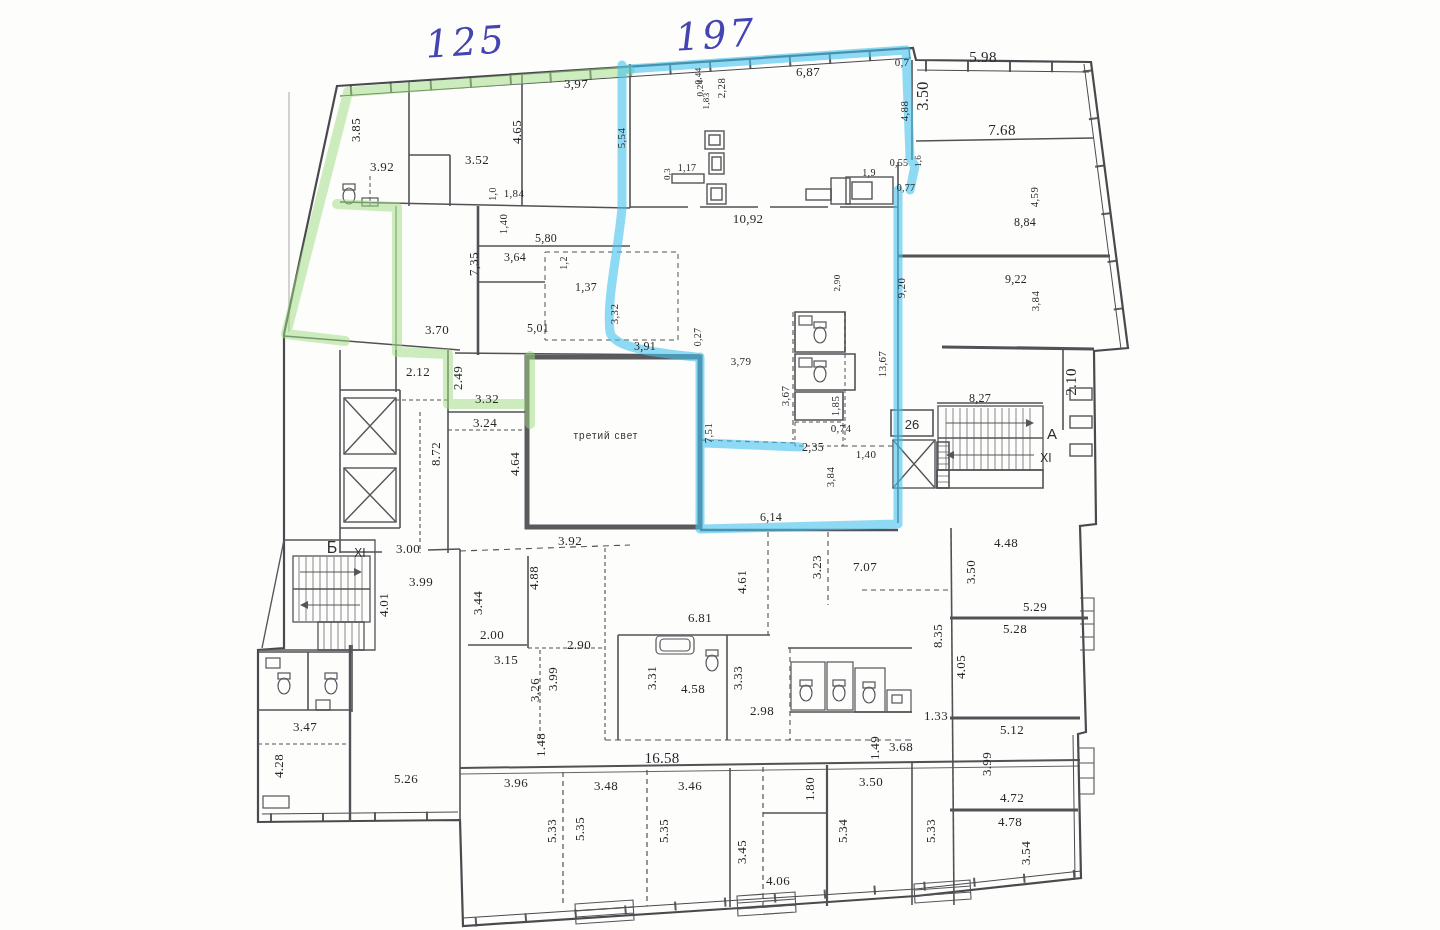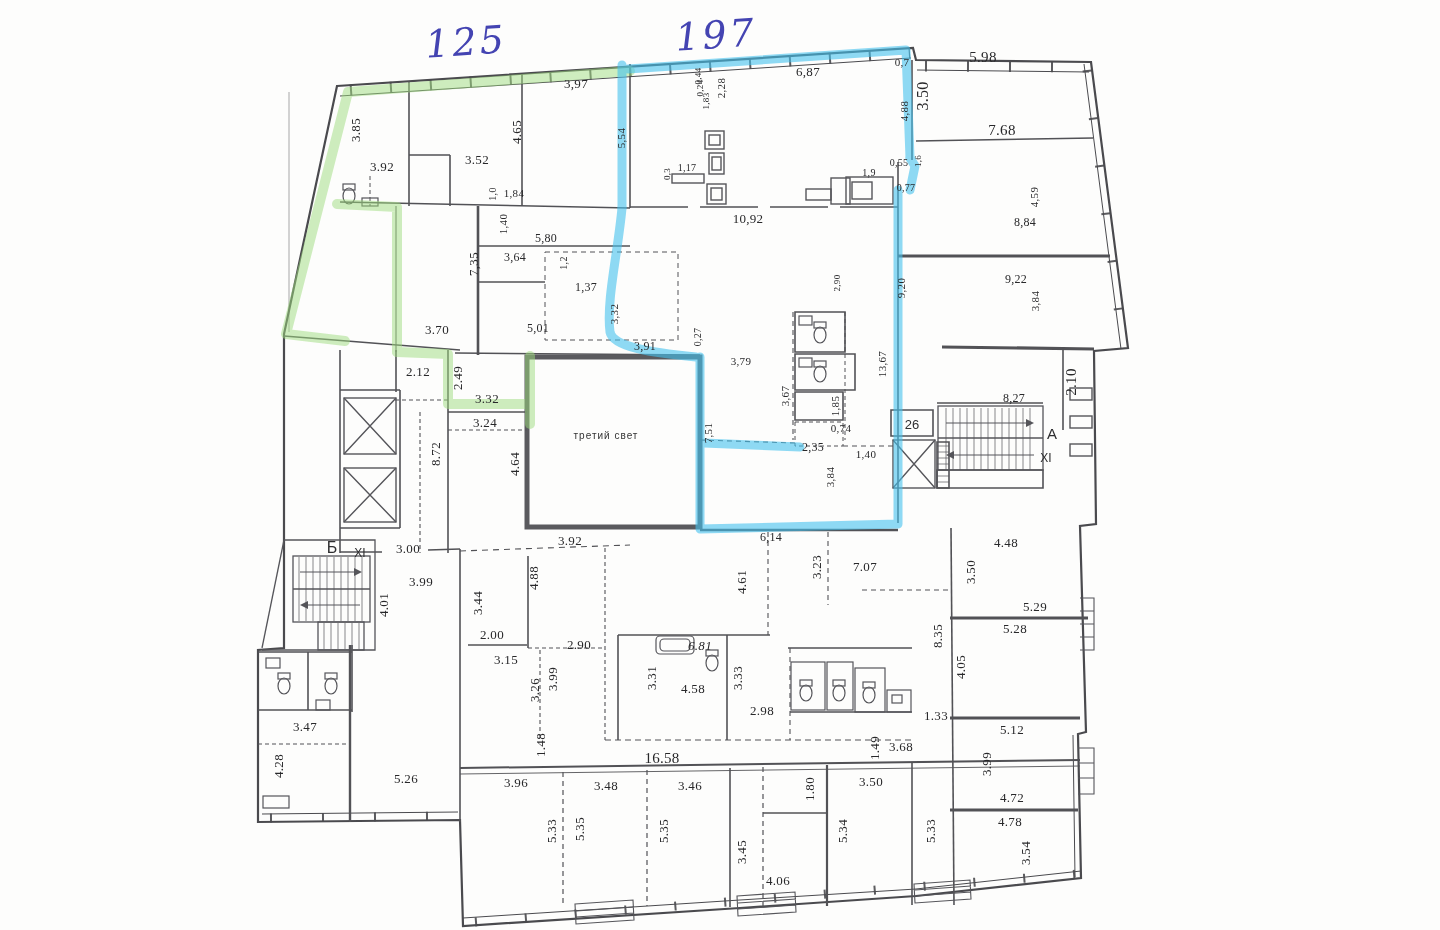--- a/index.html
+++ b/index.html
@@ -301,43 +301,43 @@
       <span class="dim v" style="left: 697px; top: 337px; font-size: 10px;">0,27</span>
       <span class="dim" style="left: 741px; top: 361px; font-size: 11px;">3,79</span>
       <span class="dim v" style="left: 882px; top: 364px; font-size: 11px;">13,67</span>
       <span class="dim" style="left: 418px; top: 372px;">2.12</span>
       <span class="dim v" style="left: 458px; top: 378px;">2.49</span>
       <span class="dim" style="left: 487px; top: 399px;">3.32</span>
       <span class="dim" style="left: 485px; top: 423px;">3.24</span>
       <span class="dim v" style="left: 785px; top: 396px; font-size: 11px;">3,67</span>
       <span class="dim v" style="left: 835px; top: 406px; font-size: 11px;">1,85</span>
       <span class="dim" style="left: 841px; top: 428px; font-size: 11px; text-align: right;">0,74</span>
-      <span class="dim" style="left: 980px; top: 398px; font-size: 12px; margin-left: 34px;">8,27</span>
+      <span class="dim" style="left: 980px; top: 398px; font-size: 12px;">8,27</span>
       <span class="dim v" style="left: 1071px; top: 382px; font-size: 15px;">2.10</span>
       <span class="dim v" style="left: 436px; top: 454px;">8.72</span>
       <span class="dim v" style="left: 515px; top: 464px;">4.64</span>
       <span class="dim v" style="left: 708px; top: 433px; font-size: 11px;">7,51</span>
       <span class="dim" style="left: 813px; top: 447px; font-size: 12px;">2,35</span>
       <span class="dim" style="left: 866px; top: 454px; font-size: 11px;">1,40</span>
       <span class="dim v" style="left: 830px; top: 477px; font-size: 11px;">3,84</span>
-      <span class="dim" style="left: 771px; top: 517px; font-size: 12px; margin-top: 20px;">6,14</span>
+      <span class="dim" style="left: 771px; top: 517px; font-size: 12px;">6,14</span>
       <span class="dim" style="left: 408px; top: 549px;">3.00</span>
       <span class="dim" style="left: 570px; top: 541px;">3.92</span>
       <span class="dim" style="left: 421px; top: 582px;">3.99</span>
       <span class="dim v" style="left: 384px; top: 605px;">4.01</span>
       <span class="dim v" style="left: 478px; top: 603px;">3.44</span>
       <span class="dim v" style="left: 534px; top: 578px;">4.88</span>
       <span class="dim v" style="left: 742px; top: 582px;">4.61</span>
       <span class="dim v" style="left: 817px; top: 567px;">3.23</span>
       <span class="dim" style="left: 865px; top: 567px;">7.07</span>
       <span class="dim" style="left: 1006px; top: 543px;">4.48</span>
       <span class="dim v" style="left: 971px; top: 572px;">3.50</span>
       <span class="dim" style="left: 492px; top: 635px;">2.00</span>
       <span class="dim" style="left: 579px; top: 645px;">2.90</span>
-      <span class="dim" style="left: 700px; top: 646px; font-style: italic;">6.81</span>
+      <span class="dim" style="left: 700px; top: 618px;">6.81</span>
       <span class="dim" style="left: 1015px; top: 607px; margin-left: 20px;">5.29</span>
       <span class="dim" style="left: 1015px; top: 629px;">5.28</span>
       <span class="dim v" style="left: 938px; top: 636px;">8.35</span>
       <span class="dim v" style="left: 961px; top: 667px;">4.05</span>
       <span class="dim" style="left: 506px; top: 660px;">3.15</span>
       <span class="dim v" style="left: 535px; top: 690px;">3.26</span>
       <span class="dim v" style="left: 553px; top: 679px;">3.99</span>
       <span class="dim v" style="left: 652px; top: 678px;">3.31</span>
       <span class="dim" style="left: 693px; top: 689px;">4.58</span>
       <span class="dim v" style="left: 738px; top: 678px;">3.33</span>

